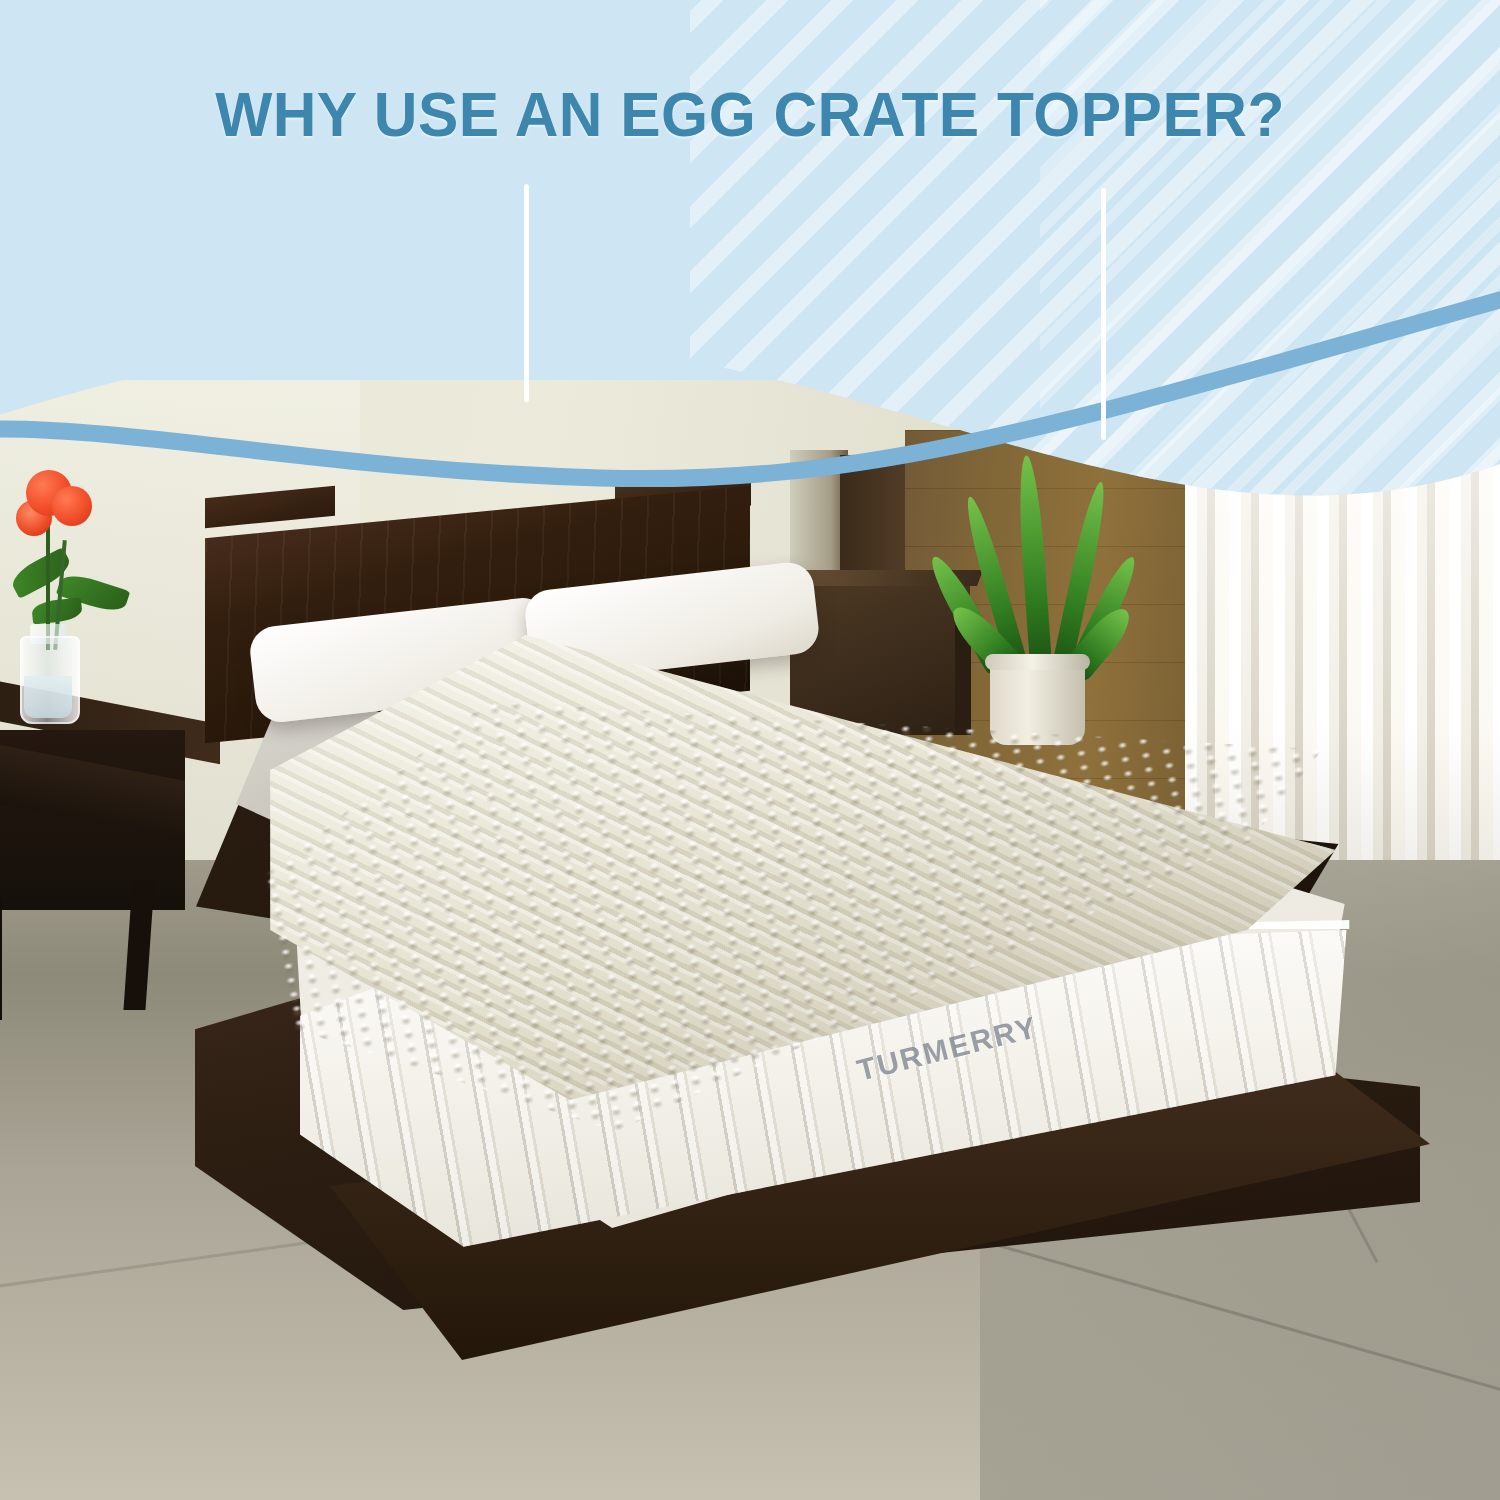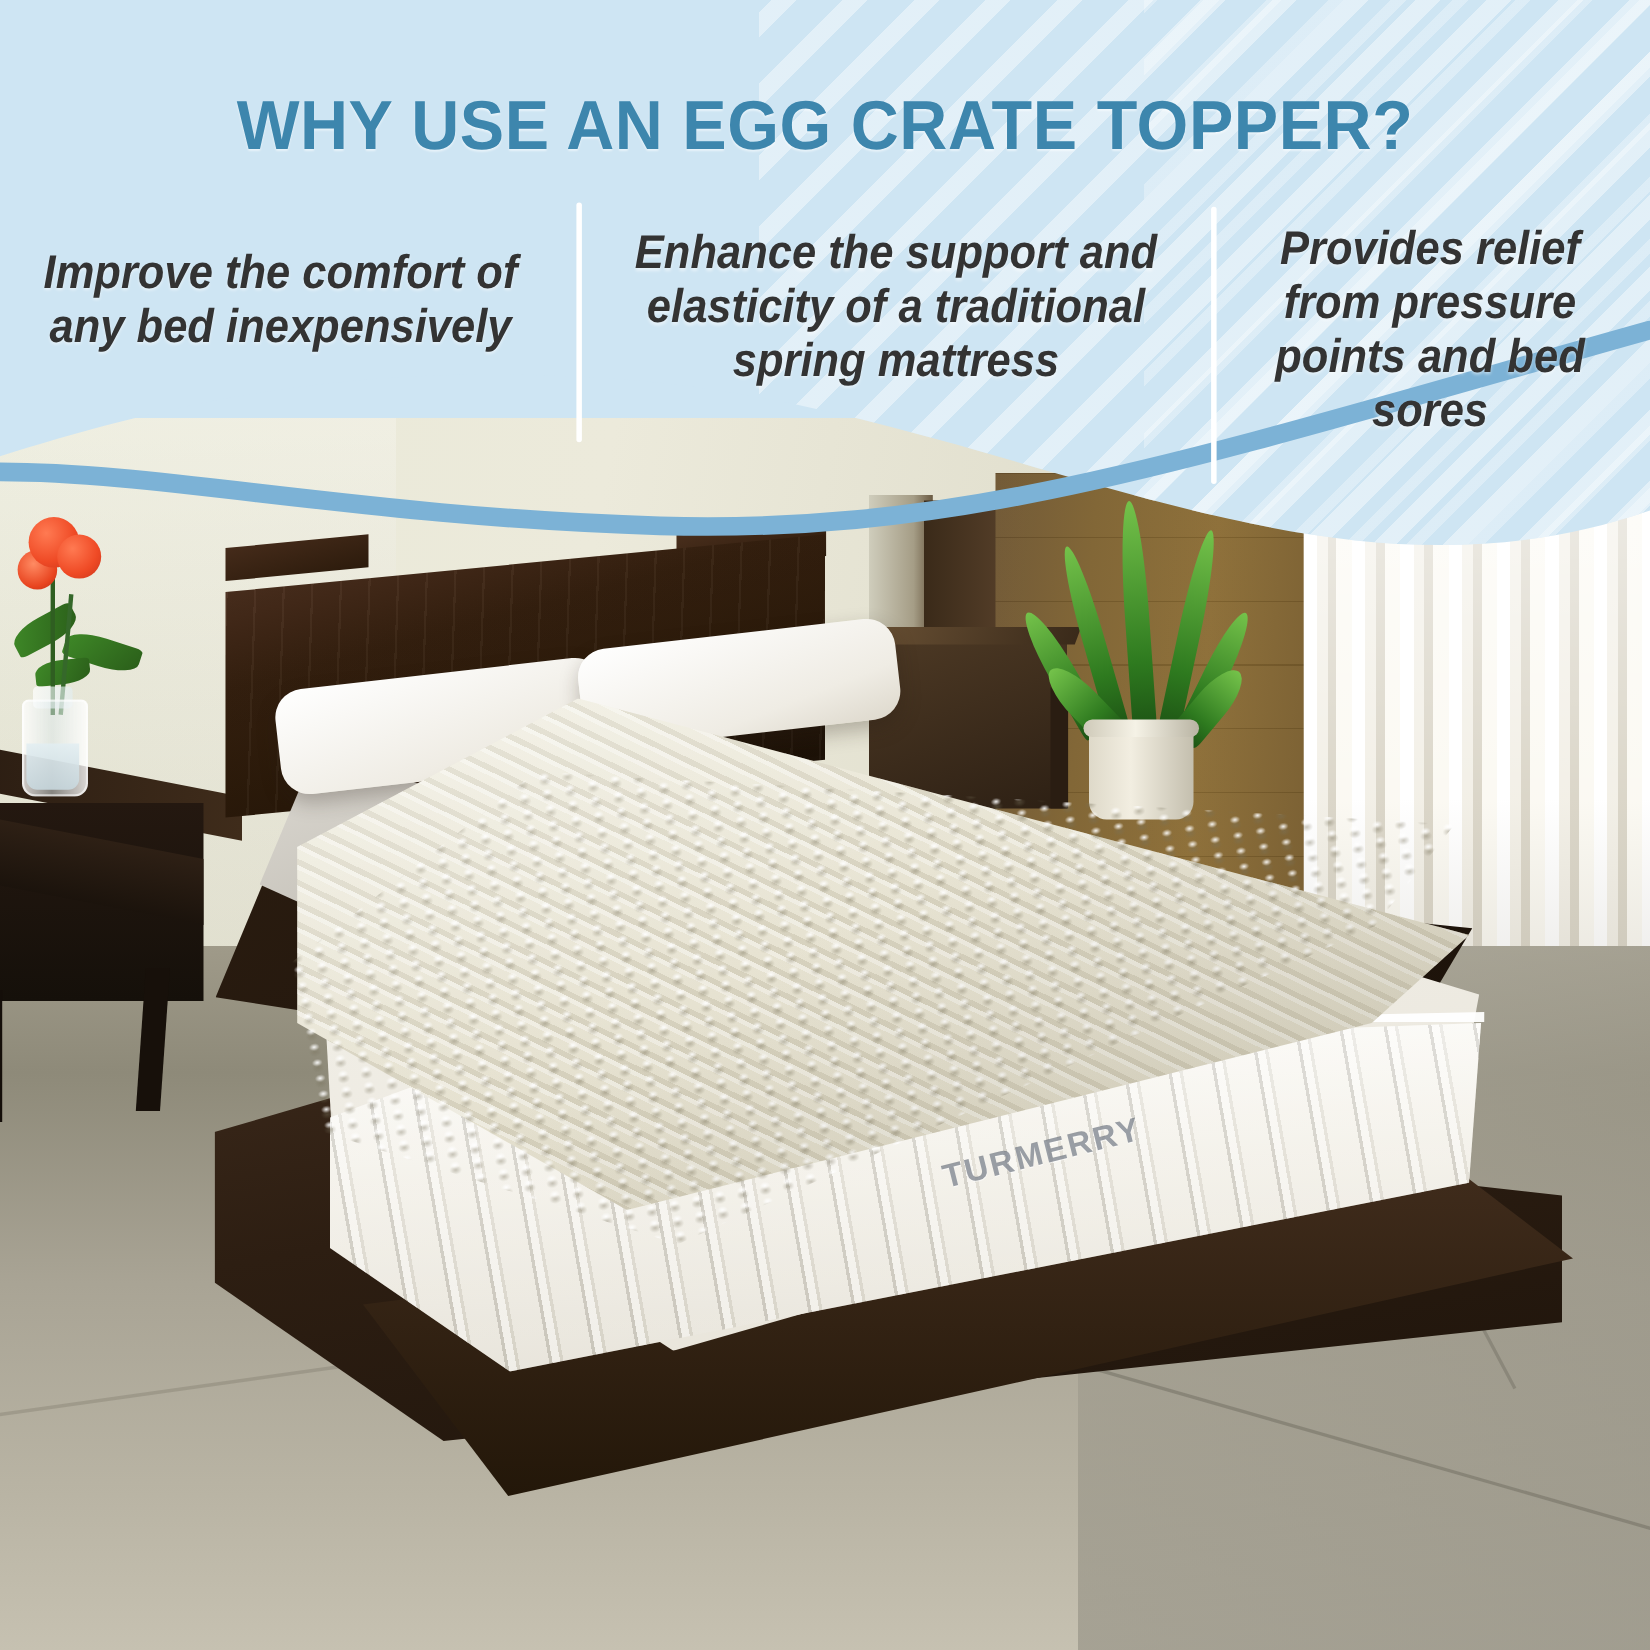--- a/index.html
+++ b/index.html
@@ -319,22 +319,17 @@
     <div class="stripes"></div>
     <div class="stripes2"></div>
   </div>
 
   <svg class="wave-stroke" viewBox="0 0 1500 600" preserveAspectRatio="none">
     <path d="M0,429 C150,429 330,470 600,478 C880,486 1080,418 1500,300" fill="none" stroke="#7cb2d6" stroke-width="17" stroke-linecap="round"></path>
   </svg>
 
   <div class="headline">WHY USE AN EGG CRATE TOPPER?</div>
 
-  <div class="cols">
-    <div class="col c1">Improve the comfort of any bed inexpensively</div>
-    <div class="col c2">Enhance the support and elasticity of a traditional spring mattress</div>
-    <div class="col c3">Provides relief from pressure points and bed sores</div>
-  </div>
 
   <div class="divider d1"></div>
   <div class="divider d2"></div>
 
 </div>
 
 </body></html>

